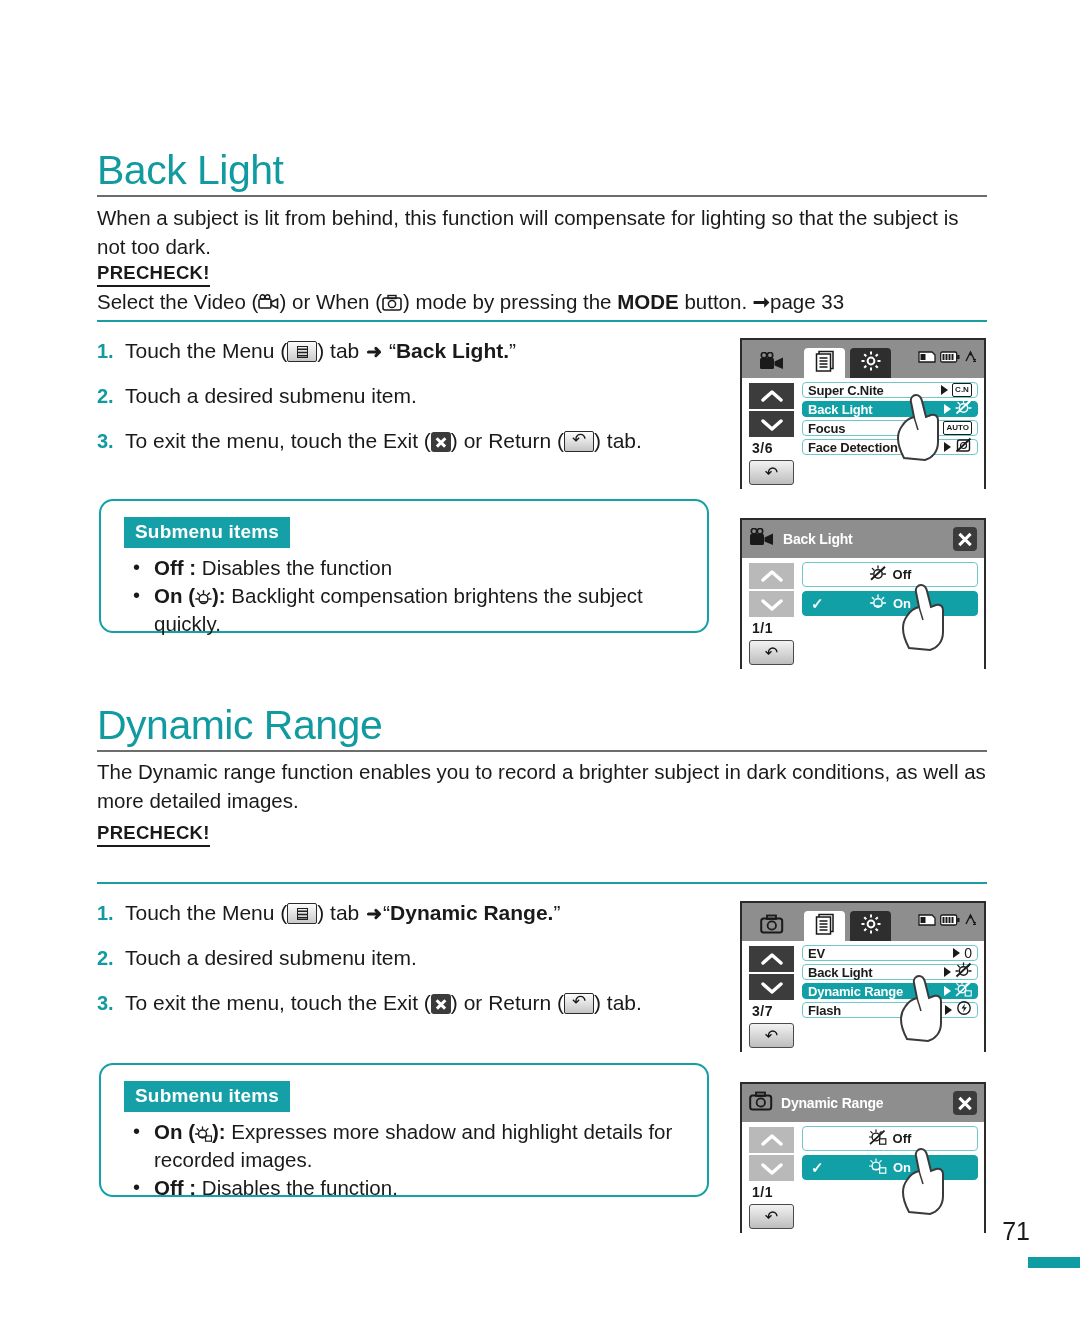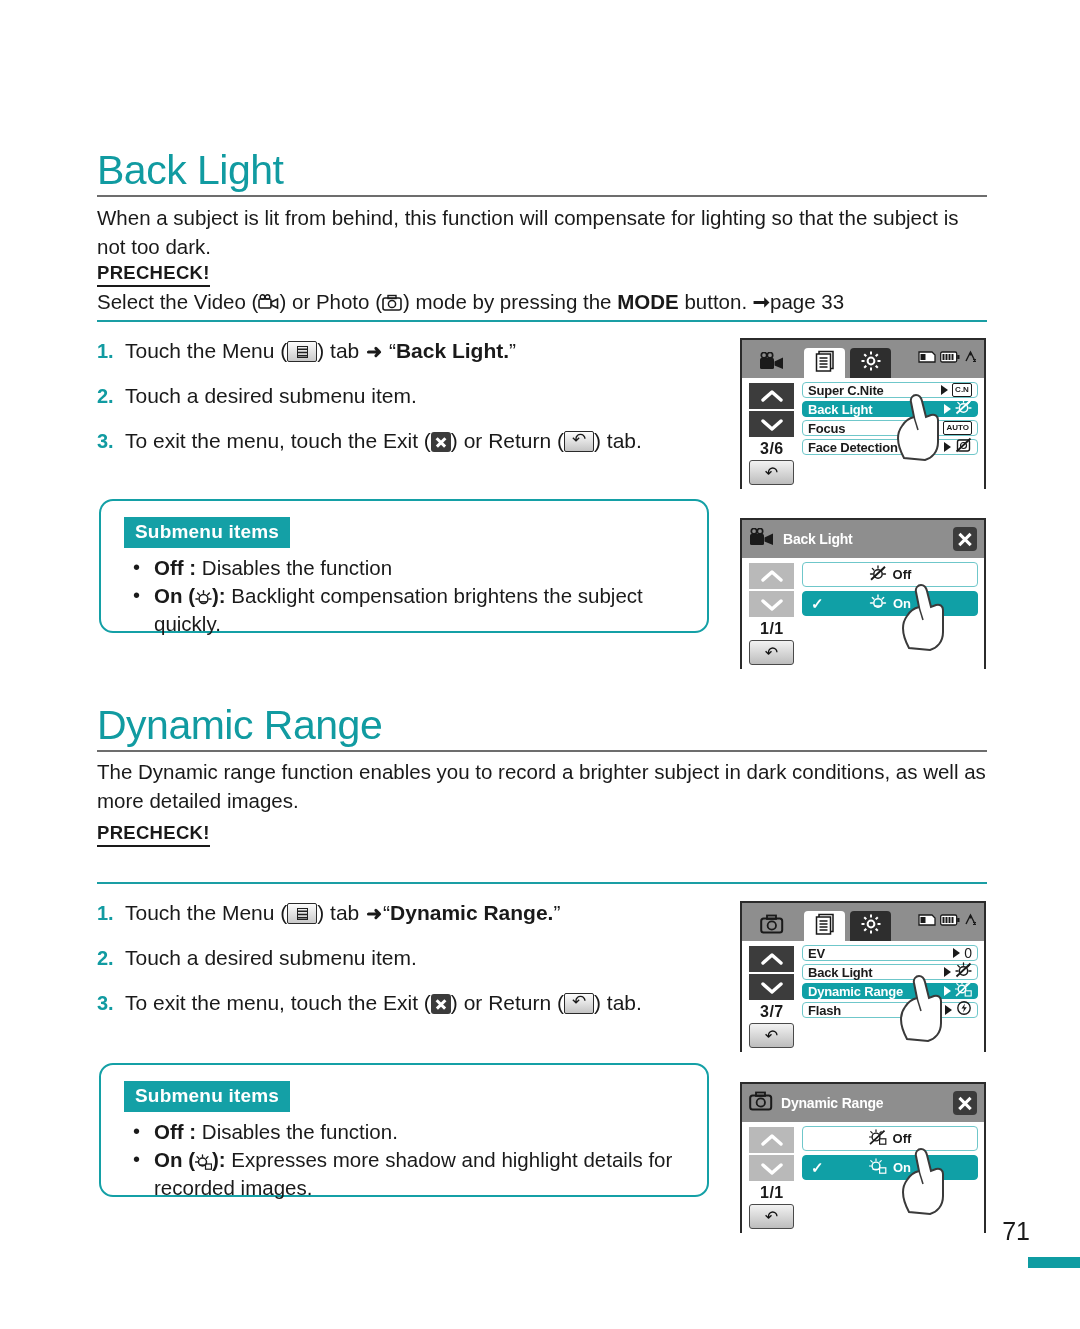--- a/index.html
+++ b/index.html
@@ -263,23 +263,23 @@
   .navbtn {
     width: 45px; height: 26px;
     background: #3c3c3c;
     display: flex; align-items: center; justify-content: center;
     margin-bottom: 2px;
   }
   .navbtn.light { background: #b9b9b9; }
   .navbtn svg { display:block; }
   .pagecount {
     position: absolute;
-    left: 18px;
+    left: 10px;
     top: 62px;
-    font-size: 16px;
+    font-size: 14px;
     font-weight: bold;
     color: #1a1a1a;
     letter-spacing: 0.5px;
   }
   .retbtn {
     position: absolute;
     left: 7px;
     top: 82px;
     width: 45px; height: 25px;
     background: linear-gradient(#f2f2f2, #bdbdbd);
@@ -443,21 +443,21 @@
   <div class="body-text" style="top:203px;">When a subject is lit from behind, this function will compensate for lighting so that the subject is not too dark.</div>
 
   <div class="precheck-label" style="top:262px;">PRECHECK!</div>
 
   <div class="precheck-text" style="top:288px;">
     <span>Select the Video (</span><span class="chip chip-video"><svg width="21" height="18" viewBox="0 0 21 18">
           <rect x="1" y="5" width="12" height="9" rx="1.5" fill="none" stroke="#1a1a1a" stroke-width="1.6"></rect>
           <path d="M13.5 8 L19.5 5 L19.5 14 L13.5 11 Z" fill="none" stroke="#1a1a1a" stroke-width="1.6"></path>
           <circle cx="4.5" cy="3" r="2.3" fill="none" stroke="#1a1a1a" stroke-width="1.4"></circle>
           <circle cx="9.5" cy="3" r="2.3" fill="none" stroke="#1a1a1a" stroke-width="1.4"></circle>
-        </svg></span><span>) or Photo (</span><span class="chip chip-photo"><svg width="20" height="18" viewBox="0 0 20 18">
+        </svg></span><span>) or When (</span><span class="chip chip-photo"><svg width="20" height="18" viewBox="0 0 20 18">
           <rect x="1" y="4" width="18" height="12" rx="2" fill="none" stroke="#1a1a1a" stroke-width="1.6"></rect>
           <rect x="6" y="1.5" width="8" height="3" fill="none" stroke="#1a1a1a" stroke-width="1.4"></rect>
           <circle cx="10" cy="10" r="3.6" fill="none" stroke="#1a1a1a" stroke-width="1.5"></circle>
         </svg></span><span>) mode by pressing the </span><b>MODE</b><span> button. </span><span style="font-weight:bold;">➞</span><span>page 33</span>
   </div>
 
   <div class="teal-rule" style="top:320px;"></div>
 
   <div class="steps" style="top:337px;">
     <div class="step">
@@ -672,27 +672,27 @@
     </div>
     <div class="step">
       <span class="step-num">3.</span>
       <span class="step-text"><span>To exit the menu, touch the Exit (</span><span class="chip chip-exit"></span><span>) or Return (</span><span class="chip chip-return"></span><span>) tab.</span></span>
     </div>
   </div>
 
   <div class="submenu-box" style="top:1063px; height:134px;">
     <div class="submenu-badge">Submenu items</div>
     <ul class="submenu-list">
-      <li><b>Off</b><b> : </b><span>Disables the function.</span></li>
       <li><b>On</b><b> (</b><span class="mini-icon"><svg width="17" height="16" viewBox="0 0 17 16">
               <circle cx="7.5" cy="8" r="4" fill="none" stroke="#1a1a1a" stroke-width="1.5"></circle>
               <path d="M7.5 0.8v2.2M2 2.6l1.6 1.6M13 2.6l-1.6 1.6M0.5 8h2.1" stroke="#1a1a1a" stroke-width="1.3" stroke-linecap="round"></path>
               <path d="M4 11h7" stroke="#1a1a1a" stroke-width="1.3"></path>
               <rect x="10.5" y="10" width="6" height="5.2" fill="none" stroke="#1a1a1a" stroke-width="1.2"></rect>
             </svg></span><b>): </b><span>Expresses more shadow and highlight details for recorded images.</span></li>
+      <li><b>Off</b><b> : </b><span>Disables the function.</span></li>
     </ul>
   </div>
 
   <div class="lcd" style="left:740px; top:901px; height:151px;">
     <div class="lcd-topbar">
       <div class="tab mode-tab">
         <span><svg width="24" height="20" viewBox="0 0 24 20">
               <rect x="1.2" y="4.5" width="21" height="14" rx="2.5" fill="none" stroke="#1a1a1a" stroke-width="2"></rect>
               <rect x="7" y="1.5" width="9" height="3.5" fill="none" stroke="#1a1a1a" stroke-width="1.8"></rect>
               <circle cx="11.8" cy="11.5" r="4.2" fill="none" stroke="#1a1a1a" stroke-width="1.8"></circle>

